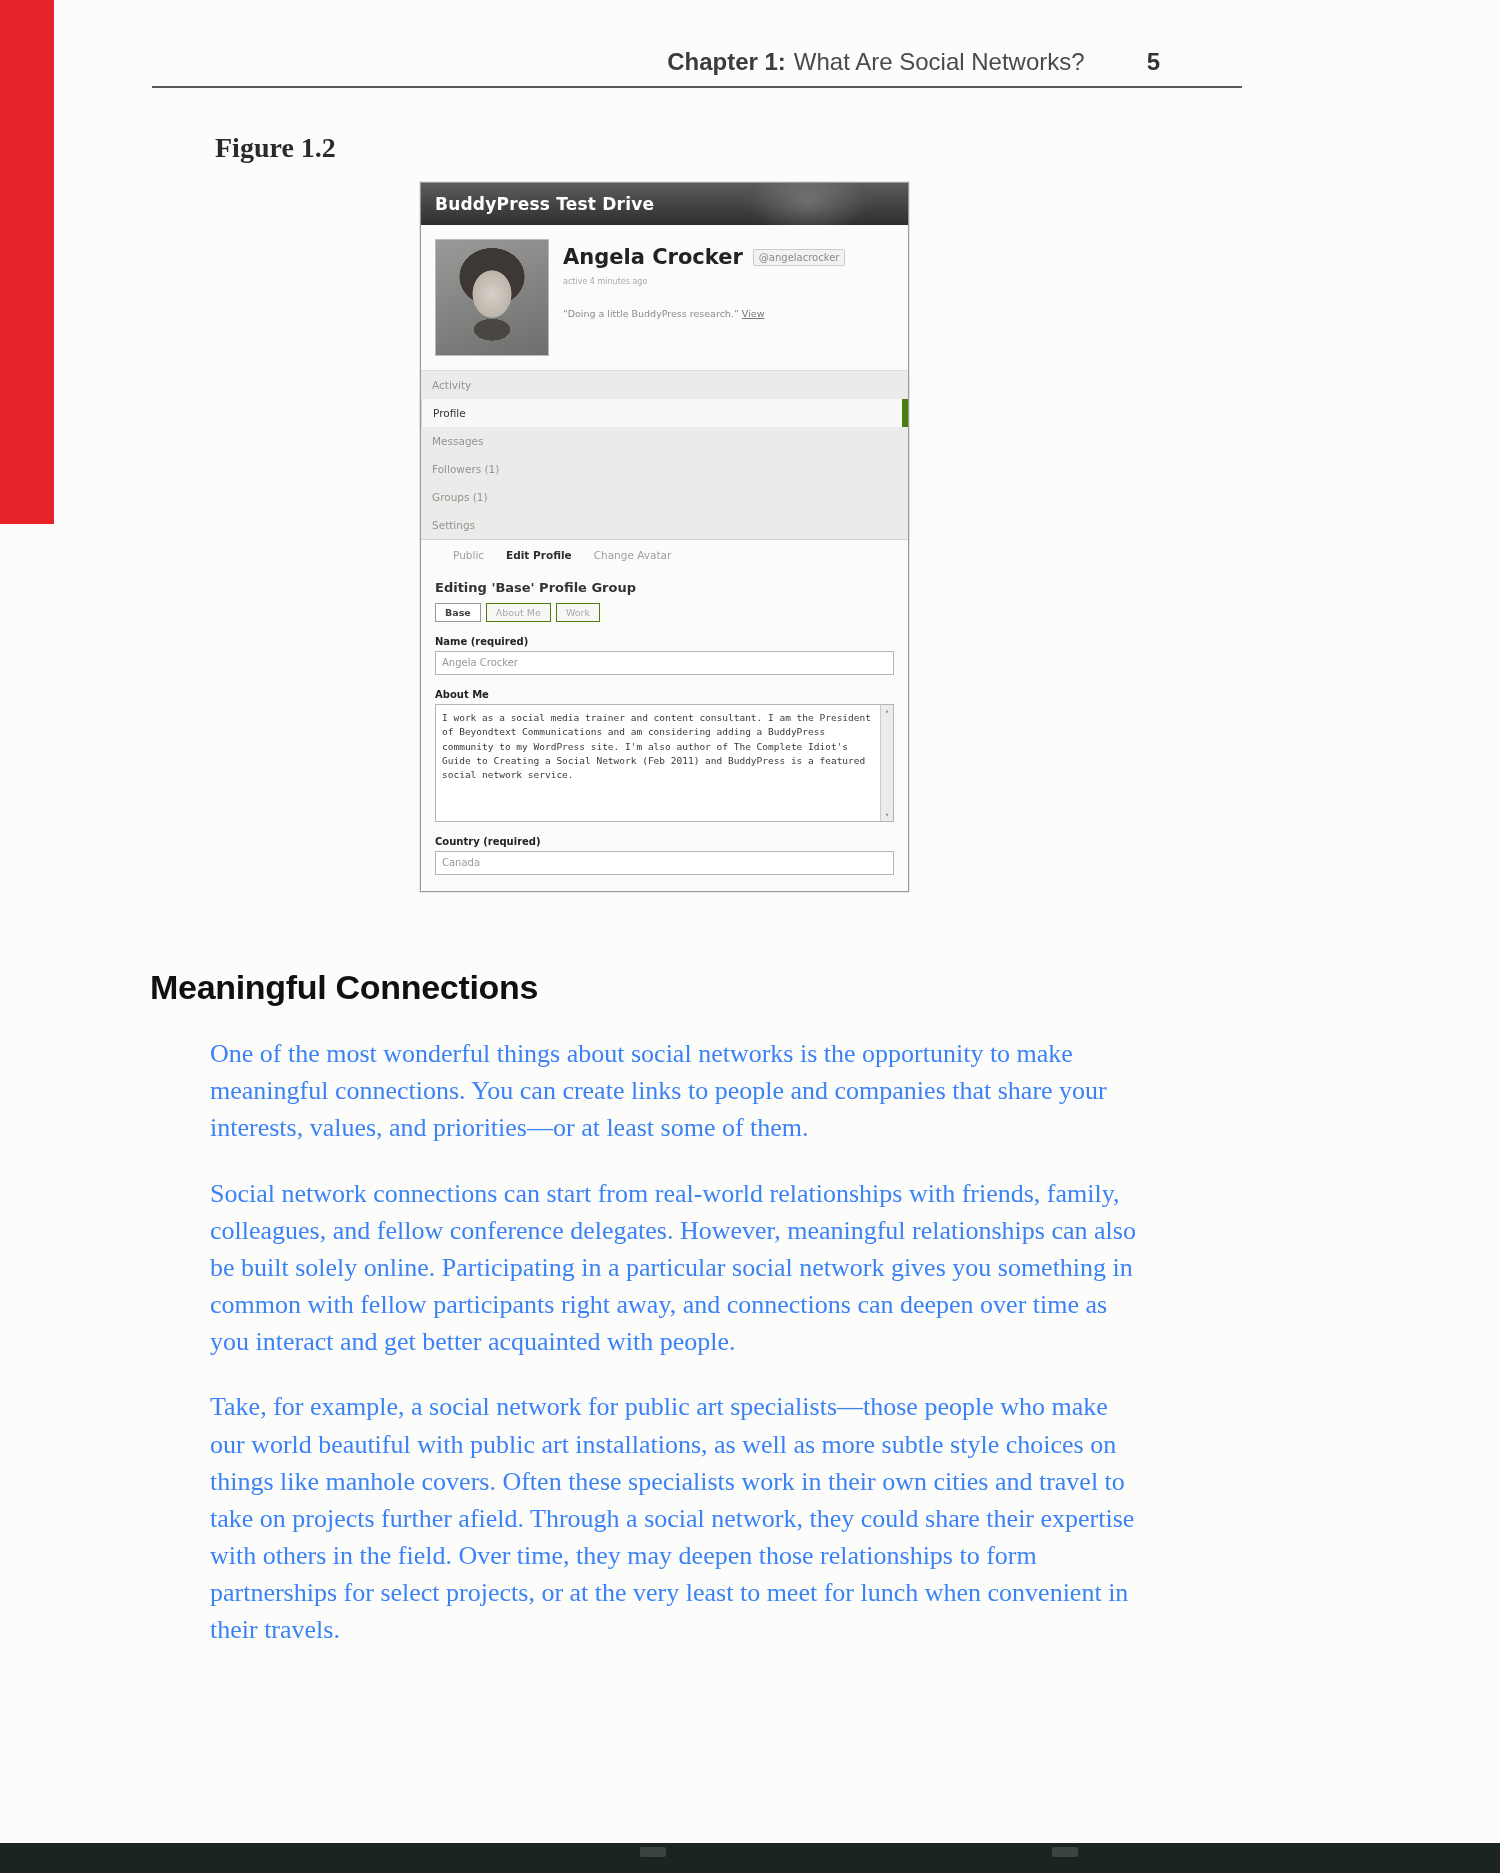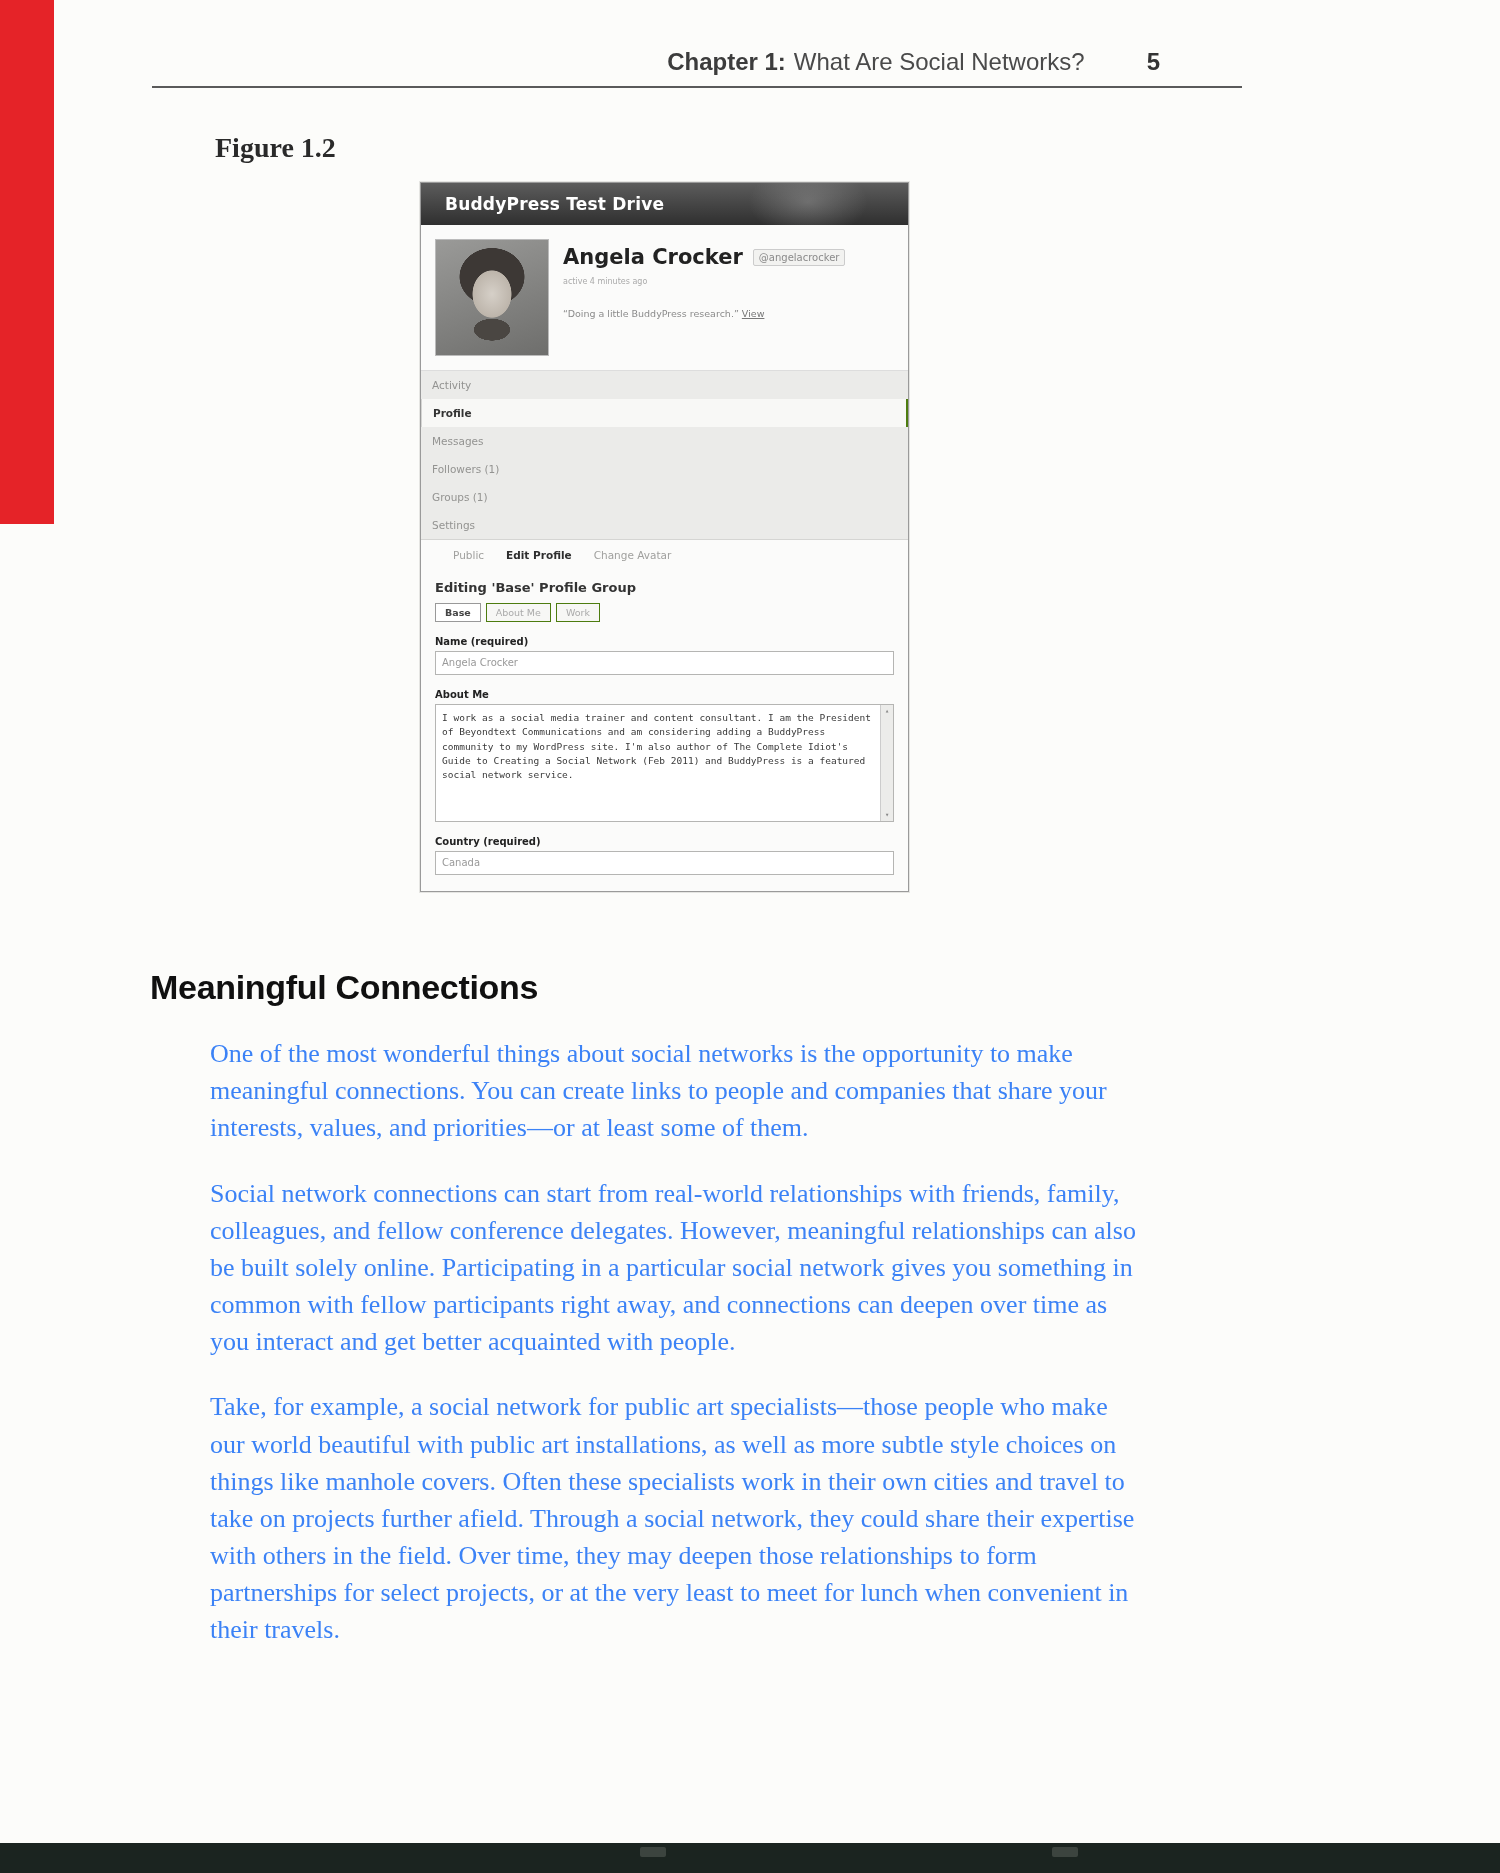--- a/index.html
+++ b/index.html
@@ -31,21 +31,21 @@
   
   .figure-label{margin:44px 0 0 215px;font-size:28px;font-weight:bold;color:#2a2a2a;}
 
   .screenshot{
     width:487px;margin:18px 0 0 420px;
     border:1px solid #9a9a9a;background:#fbfbfa;
     box-shadow:0 0 0 1px #e5e5e2;
     font-family:"DejaVu Sans", sans-serif;
   }
   .bp-titlebar{
-    height:42px;line-height:42px;padding-left:24px;
+    height:42px;line-height:42px;padding-left:14px;
     background:linear-gradient(#5c5c5c,var(--titlebar-dark,#2f2f2f));
     color:#fff;font-weight:bold;font-size:17px;letter-spacing:.2px;
     position:relative;overflow:hidden;
   }
   .bp-titlebar .glare{position:absolute;right:40px;top:-16px;width:120px;height:70px;background:radial-gradient(ellipse at center,#bdbdbd55,transparent 70%);}
 
   .bp-profile{display:flex;padding:14px 14px 4px 14px;}
   .bp-avatar{
     width:112px;height:115px;flex:0 0 auto;
     background:
@@ -58,21 +58,21 @@
   .bp-id{margin-left:14px;flex:1;}
   .bp-name-row{display:flex;align-items:center;margin-top:6px;}
   .bp-name{font-size:21px;font-weight:bold;color:#222;}
   .bp-handle{margin-left:10px;font-size:10px;color:#8a8a8a;border:1px solid #ccc;background:#f2f2f0;padding:2px 5px;border-radius:2px;}
   .bp-active{font-size:8px;color:#aaa;margin-top:8px;}
   .bp-status{font-size:9.5px;color:#8b8b8b;margin-top:22px;}
   .bp-status a{color:#777;}
 
   .bp-tabs{display:flex;margin-top:10px;background:#ebebe9;border-top:1px solid #ddd;border-bottom:1px solid #d5d5d3;flex-direction:column;}
   .bp-tab{padding:8px 11px;font-size:10.5px;color:#939391;cursor:default;}
-  .bp-tab.active{background:#f8f8f6;font-weight:bold;color:#333;border-left:1px solid #d5d5d3;border-right:2px solid #4d7c0f;}
+  .bp-tab.active{background:#f8f8f6;font-weight:normal;color:#333;border-left:1px solid #d5d5d3;border-right:6px solid #4d7c0f;}
 
   .bp-subtabs{display:flex;gap:22px;padding:9px 32px;font-size:10.5px;color:#a0a09e;}
   .bp-subtab.active{font-weight:bold;color:#2e2e2e;}
 
   .bp-edit-head{padding:10px 14px 8px;font-size:13px;font-weight:bold;color:#333;}
 
   .bp-group-tabs{display:flex;gap:5px;padding:0 14px;}
   .bp-group-tab{font-size:9.5px;color:#aaa;border:1px solid #4d7c0f;background:#f7f7f5;padding:3px 9px;}
   .bp-group-tab.active{color:#444;font-weight:bold;border-color:#999;background:#fff;}
 

